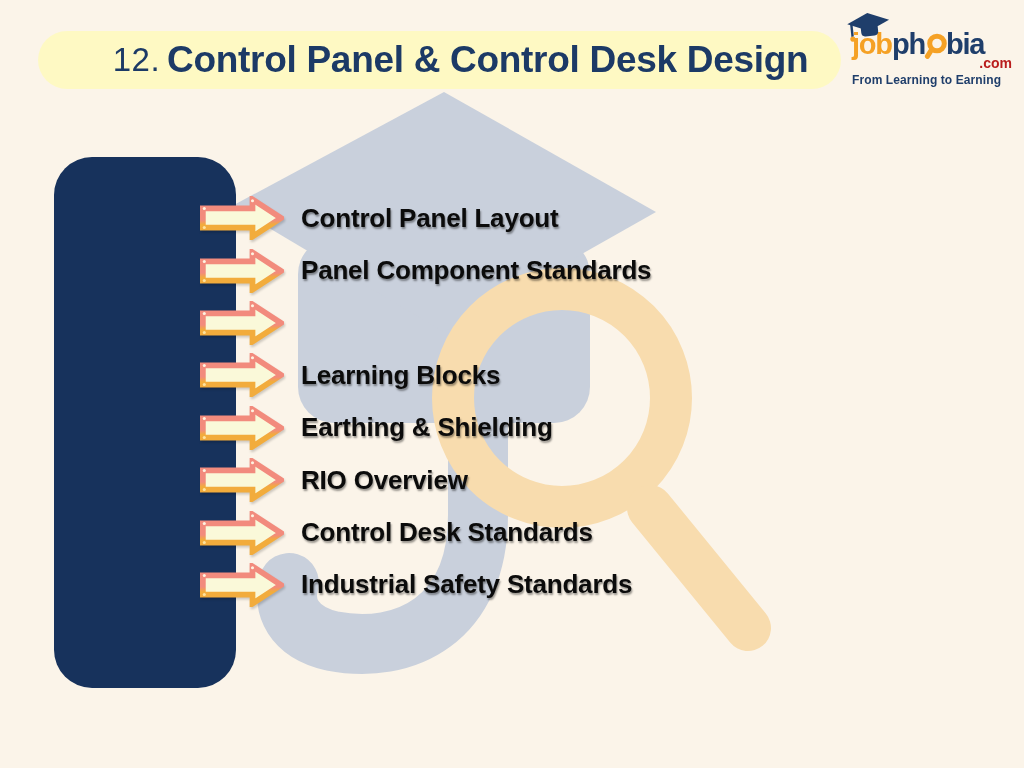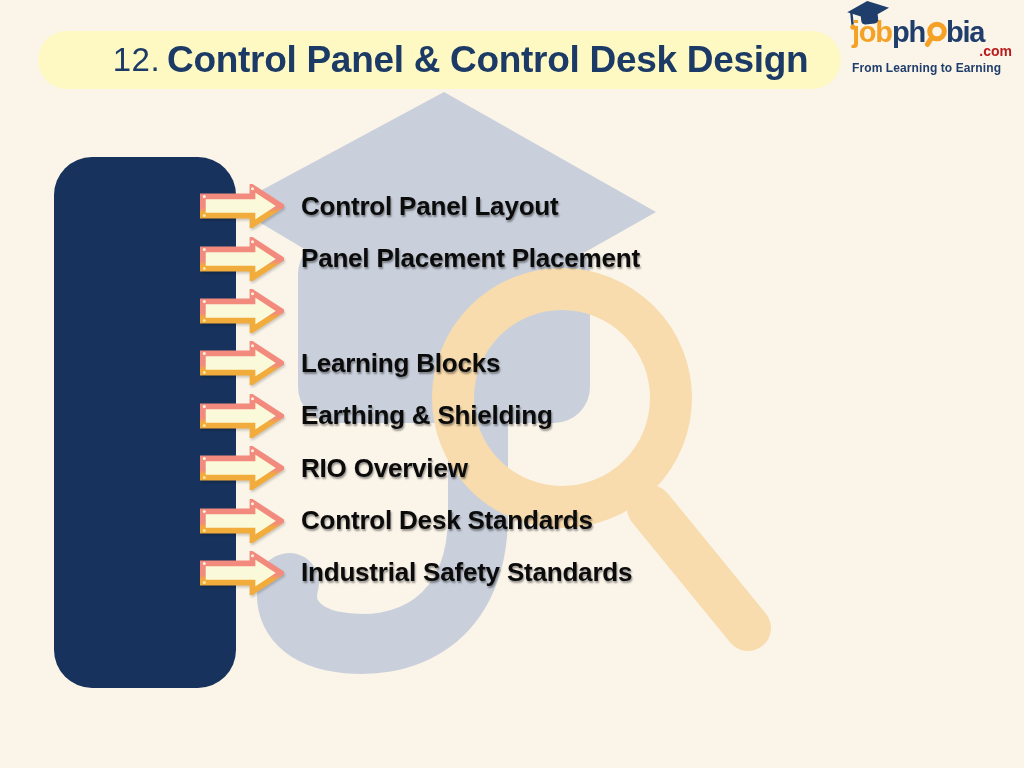--- a/index.html
+++ b/index.html
@@ -16,37 +16,37 @@
     display:flex;align-items:center;justify-content:center;padding-left:42px;box-sizing:border-box;
   }
   .header-pill .num{
     font-size:33px;font-weight:400;color:#1C3A66;letter-spacing:.5px;margin-right:7px;
   }
   .header-pill .ttl{
     font-size:37px;font-weight:700;color:#1C3A66;letter-spacing:-.3px;white-space:nowrap;
   }
 
   
-  .logo{position:absolute;right:8px;top:0;width:164px;z-index:4;margin-left:11px;}
+  .logo{position:absolute;right:8px;top:12px;width:164px;z-index:4;margin-left:11px;}
   .logo .cap{position:absolute;left:-6px;top:0px;transform:rotate(-6deg);}
   .logo .word{margin-top:16px;white-space:nowrap;font-weight:700;font-size:29px;letter-spacing:-1.2px;line-height:1;}
   .logo .w-orange{color:#F5A125;}
   .logo .w-navy{color:#1F3E6B;}
   .logo .mag{display:inline-block;vertical-align:-7px;margin:0 -1px;}
   .logo .tld{text-align:right;color:#b91c1c;font-weight:700;font-size:14px;margin-top:-5px;padding-right:4px;line-height:1;}
   .logo .tagline{color:#1F3E6B;font-weight:700;font-size:12px;margin-top:3px;white-space:nowrap;letter-spacing:.1px;}
 
   
   .panel{
     position:absolute;left:54px;top:157px;width:182px;height:531px;
     background:#17325C;border-radius:38px;z-index:1;
   }
 
   
-  .topics{position:absolute;left:200px;top:180px;z-index:2;}
+  .topics{position:absolute;left:200px;top:192px;z-index:2;}
   .row{display:flex;align-items:center;height:52.4px;}
   .row .arrow{flex:none;margin-right:17px;filter:drop-shadow(1px 2px 1px rgba(0,0,0,0.18));}
   .row .label{
     font-size:26px;font-weight:700;color:#0B0B0B;white-space:nowrap;
     letter-spacing:-.2px;text-shadow:1px 2px 2px rgba(0,0,0,0.40);
   }
 </style>
 </head>
 <body>
 
@@ -107,21 +107,21 @@
       <span class="label">Control Panel Layout</span>
     </div>
 
     <div class="row">
       <svg class="arrow" width="84" height="44" viewBox="0 0 88 46" aria-hidden="true">
         <path d="M3 13 H55 V3.5 L85 23 L55 42.5 V33 H3 Z" fill="#FAF9D9" stroke="url(#arrowStroke)" stroke-width="6"></path>
         <circle cx="4.5" cy="13" r="1.6" fill="#FFFDEB" opacity="0.9"></circle>
         <circle cx="4.5" cy="33" r="1.6" fill="#FFE9A8" opacity="0.9"></circle>
         <circle cx="55" cy="5" r="1.6" fill="#FFFDEB" opacity="0.9"></circle>
       </svg>
-      <span class="label">Panel Placement Placement</span>
+      <span class="label">Panel Component Standards</span>
     </div>
 
     <div class="row">
       <svg class="arrow" width="84" height="44" viewBox="0 0 88 46" aria-hidden="true">
         <path d="M3 13 H55 V3.5 L85 23 L55 42.5 V33 H3 Z" fill="#FAF9D9" stroke="url(#arrowStroke)" stroke-width="6"></path>
         <circle cx="4.5" cy="13" r="1.6" fill="#FFFDEB" opacity="0.9"></circle>
         <circle cx="4.5" cy="33" r="1.6" fill="#FFE9A8" opacity="0.9"></circle>
         <circle cx="55" cy="5" r="1.6" fill="#FFFDEB" opacity="0.9"></circle>
       </svg>
     </div>

